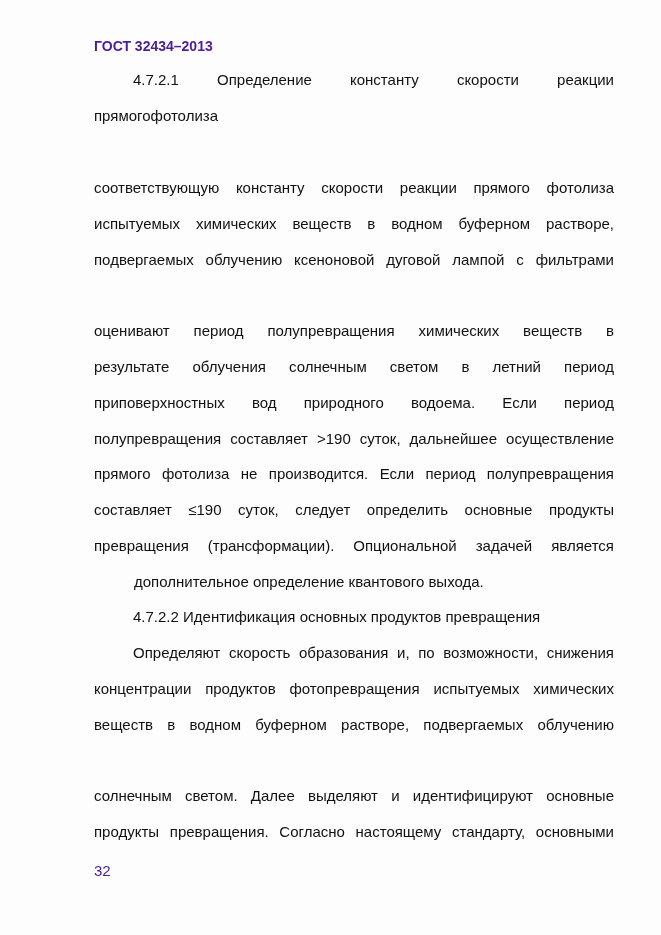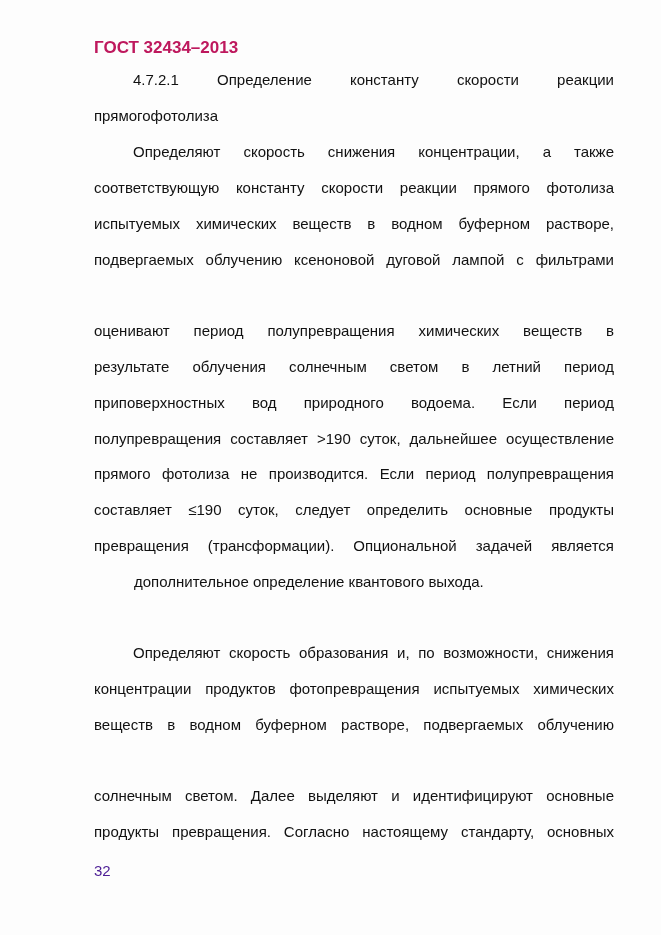--- a/index.html
+++ b/index.html
@@ -1,49 +1,49 @@
 <!DOCTYPE html>
 <html><head>
   <meta charset="utf-8">
   <style>
     html, body { margin: 0; padding: 0; background: #ffffff; }
     body { width: 661px; height: 935px; position: relative; overflow: hidden;
            font-family: "Liberation Sans", sans-serif; color: #111111; }
     .page { position: absolute; left: 0; top: 0; width: 661px; height: 935px; background: #fdfdfd; }
-    .header { position: absolute; left: 94px; top: 38px; font-size: 17px; font-weight: bold; color: #be185d; }
+    .header { position: absolute; left: 94px; top: 38px; font-size: 14px; font-weight: bold; color: #4c1d95; }
     .line { position: absolute; left: 94px; width: 520px; font-size: 15px; line-height: 18px;
             height: 18px; white-space: nowrap; overflow: visible; text-align: justify;
             text-align-last: justify; }
     .line.indent { left: 133px; width: 481px; }
     .line.last { text-align-last: left; }
     .pagenum { position: absolute; left: 94px; top: 862px; font-size: 15px; color: #4c1d95; }
   </style>
 </head>
 <body>
 
 <div class="page">
   <div class="header">ГОСТ 32434–2013</div>
 
   <div class="line indent" style="top: 71px; white-space: normal; text-align-last: justify;">4.7.2.1 Определение константу скорости реакции</div>
   <div class="line last" style="top:107px;">прямогофотолиза</div>
 
-  <div class="line indent" style="top: 143px; white-space: normal; text-align-last: justify;">Определяют скорость снижения концентрации, а также</div>
   <div class="line" style="top: 179px; white-space: normal; text-align-last: justify;">соответствующую константу  скорости реакции прямого фотолиза</div>
   <div class="line" style="top: 215px; white-space: normal; text-align-last: justify;">испытуемых химических веществ в водном буферном растворе,</div>
   <div class="line" style="top: 251px; white-space: normal; text-align-last: justify;">подвергаемых облучению  ксеноновой дуговой лампой с фильтрами</div>
   <div class="line" style="top: 322px; white-space: normal; text-align-last: justify;">оценивают период полупревращения химических веществ в</div>
   <div class="line" style="top: 394px; white-space: normal; text-align-last: justify;">приповерхностных вод  природного водоема. Если период</div>
   <div class="line" style="top: 358px; white-space: normal; text-align-last: justify;">результате облучения   солнечным светом в летний период</div>
   <div class="line" style="top: 430px; white-space: normal; text-align-last: justify;">полупревращения составляет &gt;190 суток, дальнейшее осуществление</div>
   <div class="line" style="top: 465px; white-space: normal; text-align-last: justify;">прямого фотолиза не производится. Если период полупревращения</div>
   <div class="line" style="top: 501px; white-space: normal; text-align-last: justify;">составляет ≤190 суток,  следует определить основные продукты</div>
   <div class="line" style="top: 537px; white-space: normal; text-align-last: justify;">превращения (трансформации). Опциональной задачей является</div>
   <div class="line last" style="top:573px;margin-left:40px;">дополнительное определение квантового выхода.</div>
 
+  <div class="line indent last" style="top:608px;">4.7.2.2 Идентификация основных продуктов превращения</div>
 
   <div class="line indent" style="top: 644px; white-space: normal; text-align-last: justify;">Определяют скорость образования и, по возможности, снижения</div>
   <div class="line" style="top: 680px; white-space: normal; text-align-last: justify;">концентрации продуктов фотопревращения испытуемых химических</div>
   <div class="line" style="top: 716px; white-space: normal; text-align-last: justify;">веществ в водном буферном растворе, подвергаемых облучению</div>
   <div class="line" style="top: 787px; white-space: normal; text-align-last: justify;">солнечным светом. Далее  выделяют и идентифицируют основные</div>
-  <div class="line" style="top: 823px; white-space: normal; text-align-last: justify;">продукты превращения. Согласно настоящему стандарту, основных</div>
+  <div class="line" style="top: 823px; white-space: normal; text-align-last: justify;">продукты превращения. Согласно настоящему стандарту, основными</div>
 
   <div class="pagenum">32</div>
 </div>
 
 </body></html>

